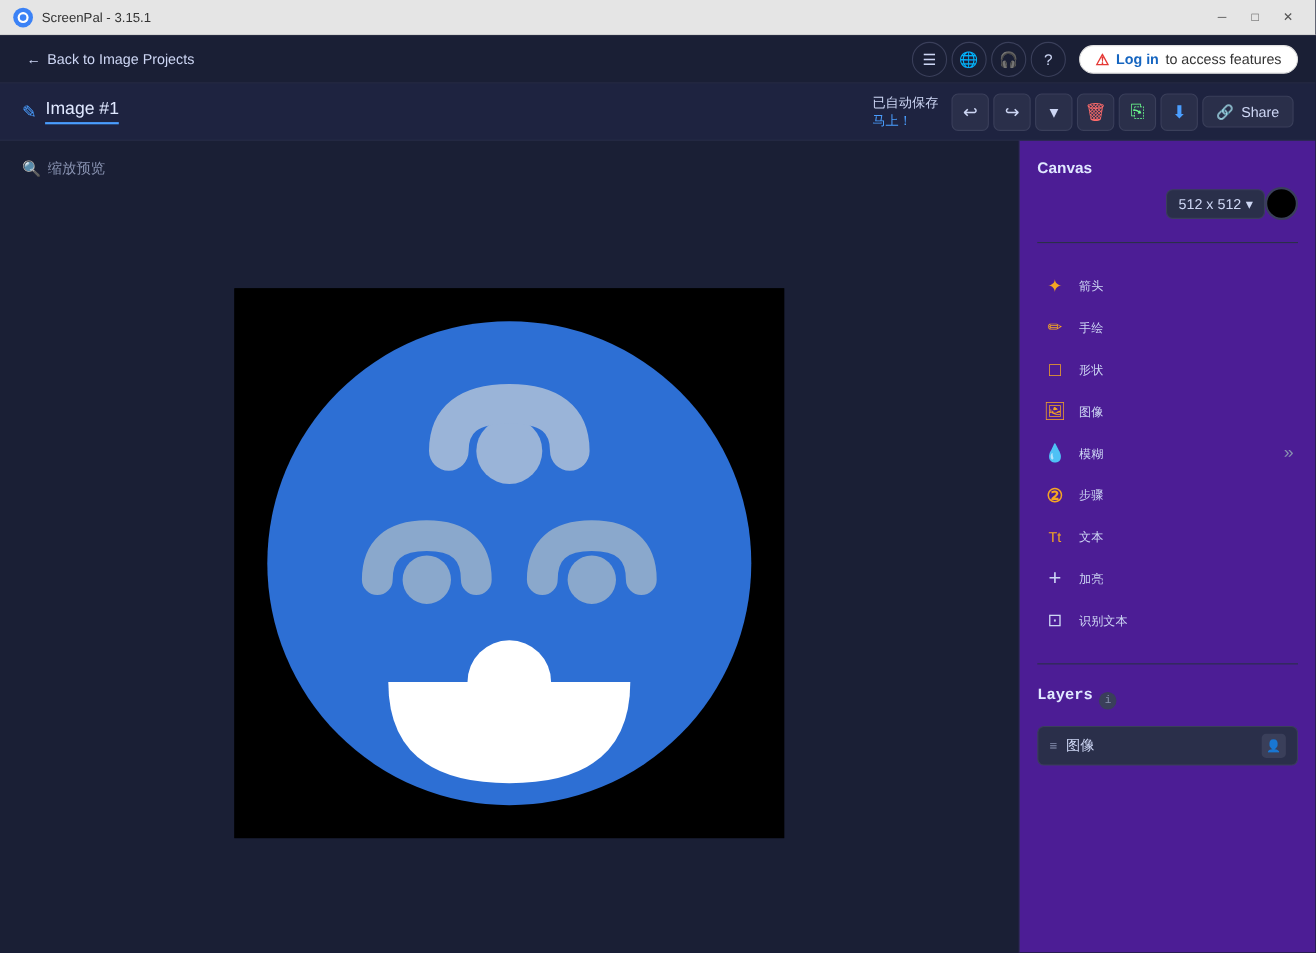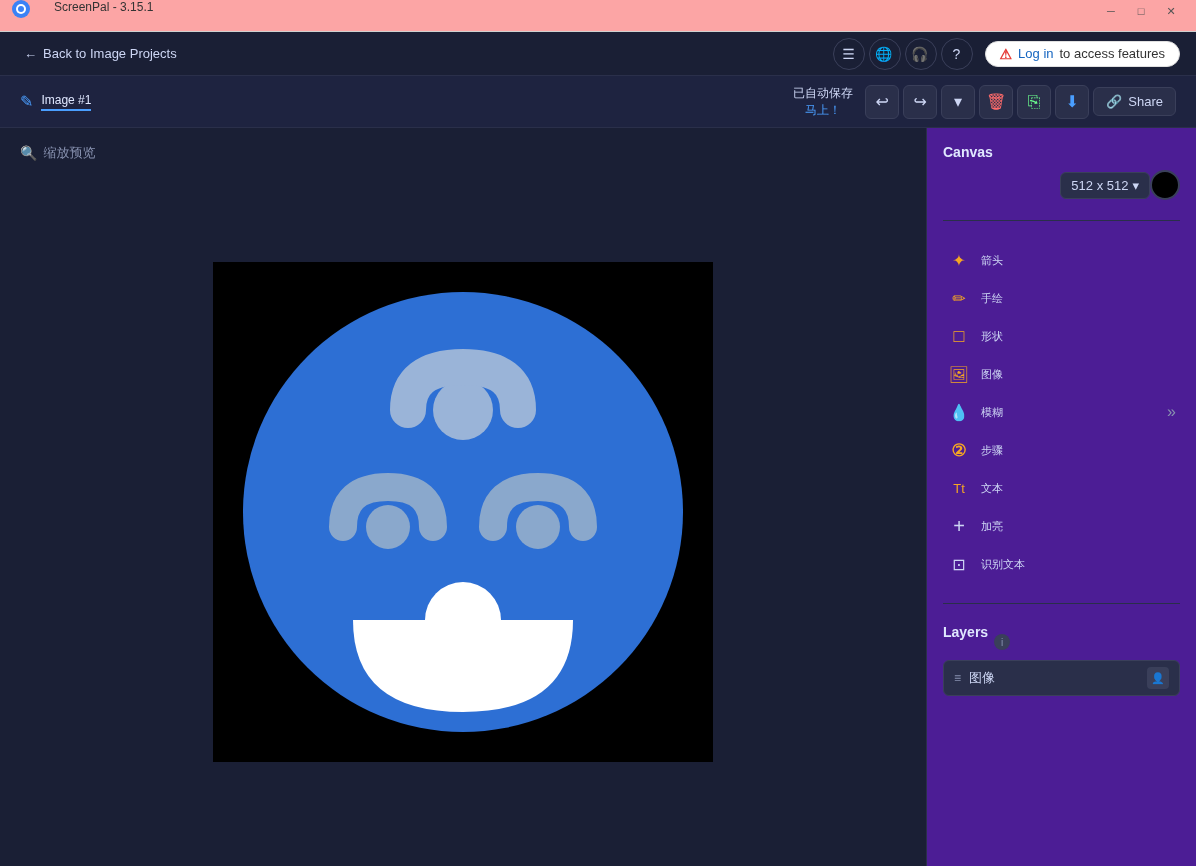--- a/index.html
+++ b/index.html
@@ -7,25 +7,26 @@
       font-family: -apple-system, BlinkMacSystemFont, 'Segoe UI', sans-serif;
       background: #1a1f35;
       color: #cdd6f4;
       width: 1196px;
       height: 866px;
       overflow: hidden;
     }
 
     
     .titlebar {
-      background: #fca5a5;
+      background: #e5e5e5;
       height: 32px;
       display: flex;
+      align-items: center;
       padding: 0 12px;
-      gap: 24px;
+      gap: 8px;
       border-bottom: 1px solid #d0d0d0;
     }
     .titlebar-logo {
       width: 18px;
       height: 18px;
       background: #3b82f6;
       border-radius: 50%;
       display: flex;
       align-items: center;
       justify-content: center;
@@ -105,21 +106,21 @@
       color: #333;
       cursor: pointer;
     }
     .login-banner .warning-icon {
       color: #e53935;
       font-size: 14px;
       font-weight: bold;
     }
     .login-banner .login-text {
       color: #1565c0;
-      font-weight: 400;
+      font-weight: 700;
     }
 
     
     .editor-header {
       background: #1e2340;
       height: 52px;
       display: flex;
       align-items: center;
       padding: 0 20px;
       border-bottom: 1px solid #2a2f4a;
@@ -127,29 +128,29 @@
     .editor-title-icon {
       color: #4a9eff;
       font-size: 16px;
       margin-right: 8px;
     }
     .editor-title-row {
       display: flex;
       align-items: center;
     }
     .editor-title {
-      font-size: 12px;
+      font-size: 16px;
       font-weight: 500;
       color: #e0e8ff;
       border-bottom: 2px solid #4a9eff;
       padding-bottom: 2px;
     }
     .editor-header-spacer { flex: 1; }
     .autosave-area {
-      text-align: center;
+      text-align: left;
       margin-right: 12px;
       font-size: 12px;
       margin-left: 36px;
     }
     .autosave-top { color: #cdd6f4; }
     .autosave-bottom { color: #4a9eff; }
     .toolbar-actions {
       display: flex;
       align-items: center;
       gap: 4px;
@@ -309,23 +310,24 @@
       color: #8892b0;
       font-size: 16px;
       cursor: pointer;
       padding: 4px;
       align-self: center;
     }
 
     
     .layers-title-row {
       display: flex;
-      align-items: flex-end;
+      align-items: center;
       gap: 6px;
       margin-bottom: 10px;
+      font-family: Liberation Mono, monospace;
     }
     .layers-info-icon {
       width: 16px;
       height: 16px;
       border-radius: 50%;
       background: #3a3f5a;
       color: #8892b0;
       font-size: 10px;
       display: flex;
       align-items: center;

